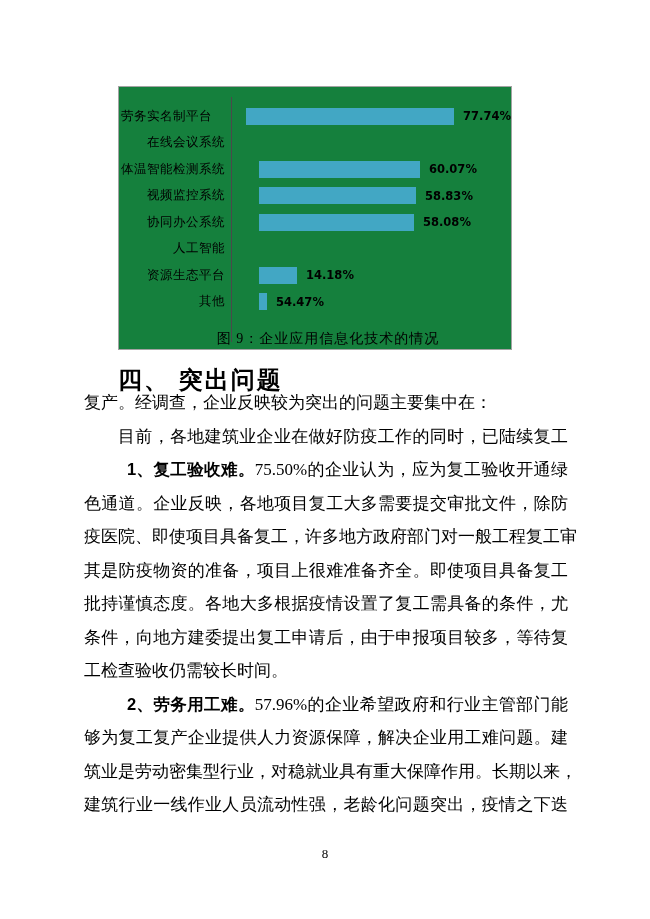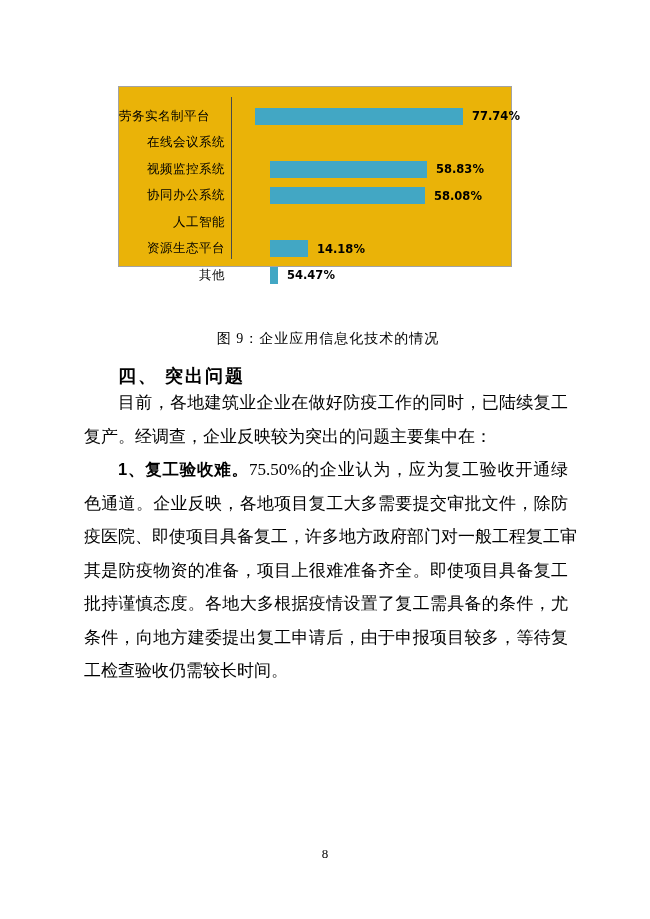--- a/index.html
+++ b/index.html
@@ -12,23 +12,23 @@
     font-family: "Liberation Serif", "DejaVu Serif", serif;
     color: #000000;
   }
 
   
   .chart {
     position: absolute;
     left: 118px;
     top: 86px;
     width: 394px;
-    height: 181px;
+    height: 264px;
     border: 1px solid #a3a3a3;
-    background: #eab308;
+    background: #15803d;
     box-sizing: border-box;
   }
   .chart .axis {
     position: absolute;
     left: 112px;
     top: 10px;
     bottom: 7px;
     width: 1px;
     background: #4a4a4a;
   }
@@ -48,21 +48,21 @@
     text-align: right;
     font-size: 12.5px;
     letter-spacing: 0.5px;
     white-space: nowrap;
     font-family: "Liberation Serif", "DejaVu Serif", serif;
   }
   .cbararea {
     display: flex;
     align-items: center;
     height: 100%;
-    margin-left: 12px;
+    margin-left: 1px;
     padding-left: 27px;
   }
   .cbar {
     height: 17px;
     background: #42a7c4;
   }
   .cval {
     margin-left: 9px;
     font-family: "DejaVu Sans", "Liberation Sans", sans-serif;
     font-weight: bold;
@@ -83,21 +83,21 @@
 
   
   .heading {
     position: absolute;
     left: 84px;
     top: 364px;
     width: 482px;
     text-indent: 34px;
     font-family: "Liberation Sans", "DejaVu Sans", sans-serif;
     font-weight: bold;
-    font-size: 18px;
+    font-size: 24px;
     letter-spacing: 2px;
   }
 
   
   .bodytext {
     position: absolute;
     left: 84px;
     top: 386px;
     width: 484px;
     font-size: 17px;
@@ -108,20 +108,21 @@
     text-align-last: justify;
     white-space: nowrap;
     height: 33.5px;
   }
   .tline.first { text-indent: 34px; }
   .tline.end { text-align-last: left; }
   .tline .b {
     font-weight: bold;
     font-family: "Liberation Sans", "DejaVu Sans", sans-serif;
     font-size: 16.5px;
+    margin-left: 9px;
   }
 
   
   .pageno {
     position: absolute;
     left: 0;
     top: 846px;
     width: 650px;
     text-align: center;
     font-size: 13px;
@@ -139,20 +140,27 @@
           <div class="clabel">劳务实名制平台</div>
           <div class="cbararea">
             <div class="cbar" style="width: 208px; background: rgb(66, 167, 196);"></div>
             <span class="cval">77.74%</span>
           </div>
         </div>
         <div class="crow">
           <div class="clabel">在线会议系统</div>
         </div>
         <div class="crow">
+          <div class="clabel">体温智能检测系统</div>
+          <div class="cbararea">
+            <div class="cbar" style="width: 161px; background: rgb(66, 167, 196);"></div>
+            <span class="cval">60.07%</span>
+          </div>
+        </div>
+        <div class="crow">
           <div class="clabel">视频监控系统</div>
           <div class="cbararea">
             <div class="cbar" style="width: 157px; background: rgb(66, 167, 196);"></div>
             <span class="cval">58.83%</span>
           </div>
         </div>
         <div class="crow">
           <div class="clabel">协同办公系统</div>
           <div class="cbararea">
             <div class="cbar" style="width: 155px; background: rgb(66, 167, 196);"></div>
@@ -178,29 +186,35 @@
         </div>
       </div>
   </div>
 
   <div class="caption">图 9：企业应用信息化技术的情况</div>
 
   <div class="heading">四、 突出问题</div>
 
   <div class="bodytext" id="body-text">
       <div class="paragraph">
+        <div class="tline end"><span>复产。经调查，企业反映较为突出的问题主要集中在：</span></div>
         <div class="tline first"><span>目前，各地建筑业企业在做好防疫工作的同时，已陆续复工</span></div>
-        <div class="tline end"><span>复产。经调查，企业反映较为突出的问题主要集中在：</span></div>
       </div>
       <div class="paragraph">
         <div class="tline first"><span class="b">1、复工验收难。</span><span>75.50%的企业认为，应为复工验收开通绿</span></div>
         <div class="tline"><span>色通道。企业反映，各地项目复工大多需要提交审批文件，除防</span></div>
         <div class="tline"><span>疫医院、即使项目具备复工，许多地方政府部门对一般工程复工审</span></div>
         <div class="tline"><span>其是防疫物资的准备，项目上很难准备齐全。即使项目具备复工</span></div>
         <div class="tline"><span>批持谨慎态度。各地大多根据疫情设置了复工需具备的条件，尤</span></div>
         <div class="tline"><span>条件，向地方建委提出复工申请后，由于申报项目较多，等待复</span></div>
         <div class="tline end"><span>工检查验收仍需较长时间。</span></div>
       </div>
+      <div class="paragraph">
+        <div class="tline first"><span class="b">2、劳务用工难。</span><span>57.96%的企业希望政府和行业主管部门能</span></div>
+        <div class="tline"><span>够为复工复产企业提供人力资源保障，解决企业用工难问题。建</span></div>
+        <div class="tline"><span>筑业是劳动密集型行业，对稳就业具有重大保障作用。长期以来，</span></div>
+        <div class="tline"><span>建筑行业一线作业人员流动性强，老龄化问题突出，疫情之下迭</span></div>
+      </div>
     </div>
 
   <div class="pageno">8</div>
 
 </div>
 
 </body></html>

